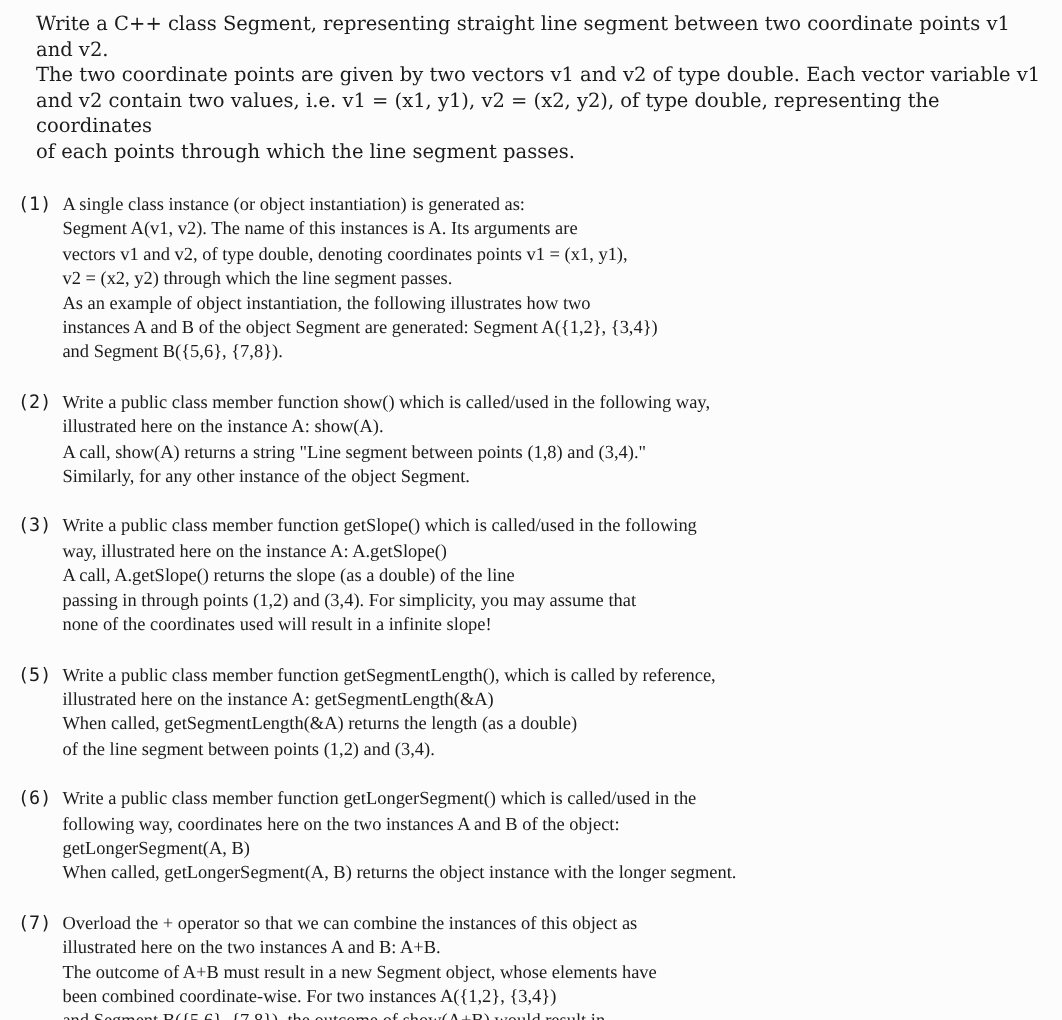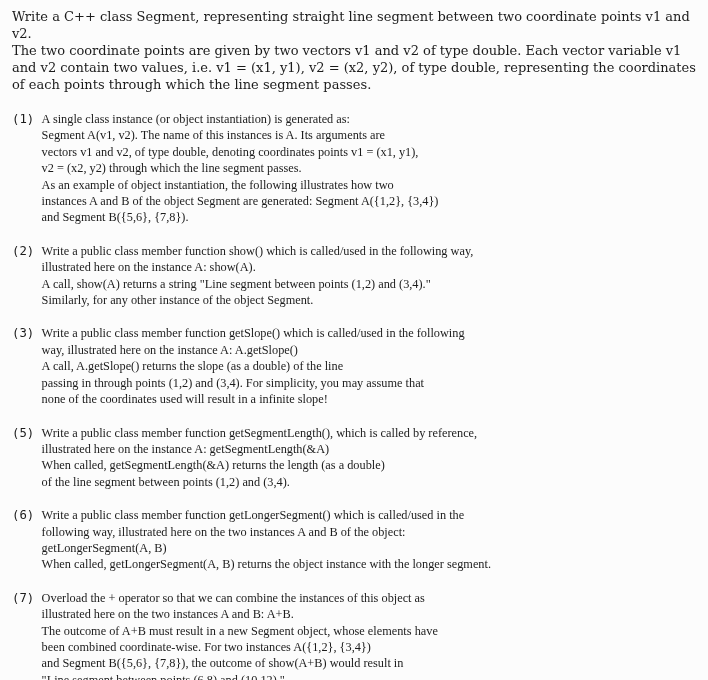--- a/index.html
+++ b/index.html
@@ -13,21 +13,21 @@
     min-height: 680px;
     box-sizing: border-box;
     padding: 8px 10px 10px 12px;
     background: #fcfcfc;
   }
   .intro {
     font-family: "DejaVu Serif", "Liberation Serif", serif;
     font-size: 13px;
     line-height: 17px;
     white-space: pre-wrap;
-    margin: 0 0 18px 0;
+    margin: 0 0 18px 12px;
   }
   .item {
     display: flex;
     align-items: flex-start;
     font-family: "DejaVu Sans Mono", "Liberation Mono", monospace;
     font-size: 12.3px;
     line-height: 16.4px;
     margin: 0 0 17px 0;
   }
   .item:last-child { margin-bottom: 0; }
@@ -60,21 +60,21 @@
 v2 = (x2, y2) through which the line segment passes.
 As an example of object instantiation, the following illustrates how two
 instances A and B of the object Segment are generated: Segment A({1,2}, {3,4})
 and Segment B({5,6}, {7,8}).</div>
   </div>
 
   <div class="item">
     <span class="item-label">(2)</span>
     <div class="item-body">Write a public class member function show() which is called/used in the following way,
 illustrated here on the instance A: show(A).
-A call, show(A) returns a string "Line segment between points (1,2) and (3,4)."
+A call, show(A) returns a string "Line segment between points (1,8) and (3,4)."
 Similarly, for any other instance of the object Segment.</div>
   </div>
 
   <div class="item">
     <span class="item-label">(3)</span>
     <div class="item-body">Write a public class member function getSlope() which is called/used in the following
 way, illustrated here on the instance A: A.getSlope()
 A call, A.getSlope() returns the slope (as a double) of the line
 passing in through points (1,2) and (3,4). For simplicity, you may assume that
 none of the coordinates used will result in a infinite slope!</div>
@@ -84,21 +84,21 @@
     <span class="item-label">(5)</span>
     <div class="item-body">Write a public class member function getSegmentLength(), which is called by reference,
 illustrated here on the instance A: getSegmentLength(&amp;A)
 When called, getSegmentLength(&amp;A) returns the length (as a double)
 of the line segment between points (1,2) and (3,4).</div>
   </div>
 
   <div class="item">
     <span class="item-label">(6)</span>
     <div class="item-body">Write a public class member function getLongerSegment() which is called/used in the
-following way, illustrated here on the two instances A and B of the object:
+following way, coordinates here on the two instances A and B of the object:
 getLongerSegment(A, B)
 When called, getLongerSegment(A, B) returns the object instance with the longer segment.</div>
   </div>
 
   <div class="item">
     <span class="item-label">(7)</span>
     <div class="item-body">Overload the + operator so that we can combine the instances of this object as
 illustrated here on the two instances A and B: A+B.
 The outcome of A+B must result in a new Segment object, whose elements have
 been combined coordinate-wise. For two instances A({1,2}, {3,4})

